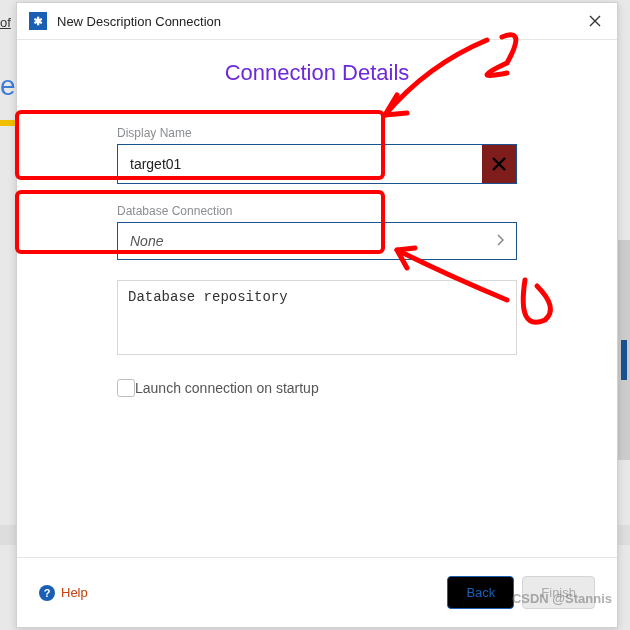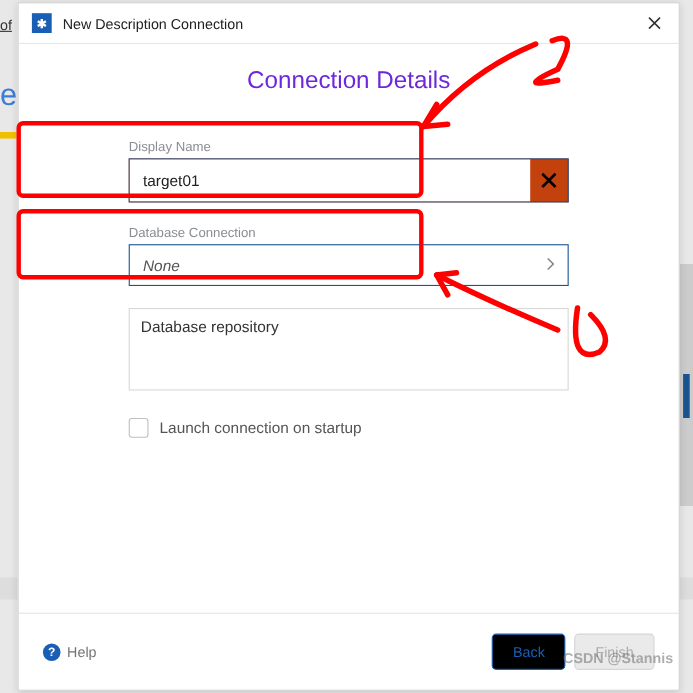--- a/index.html
+++ b/index.html
@@ -134,21 +134,21 @@
     }
     .field-label {
       font-size: 12px;
       color: #8a8d91;
       margin-bottom: 4px;
       display: block;
     }
     .text-input-wrap {
       position: relative;
       border: 1px solid #1a5490;
-      background: #c2410c;
+      background: #7f1d1d;
       display: flex;
       align-items: flex-end;
       height: 40px;
     }
     .text-input {
       border: none;
       outline: none;
       flex: 1;
       padding: 0 12px;
       font-size: 14px;
@@ -187,27 +187,26 @@
     }
     .desc-area {
       border: 1px solid #d8d8d8;
       width: 100%;
       height: 75px;
       padding: 8px 10px;
       font-size: 14px;
       color: #333;
       resize: none;
       outline: none;
-      font-family: Liberation Sans, sans-serif;
+      font-family: Liberation Mono, monospace;
     }
     .check-row {
       display: flex;
       align-items: center;
       margin-top: 12px;
-      gap: 10px;
     }
     .check-box {
       width: 18px;
       height: 18px;
       border: 1px solid #bfbfbf;
       border-radius: 3px;
       background: #fff;
       cursor: pointer;
     }
     .check-label {
@@ -233,21 +232,21 @@
       border-radius: 50%;
       background: #1a5fb4;
       color: #fff;
       font-size: 11px;
       font-weight: bold;
       display: flex;
       align-items: center;
       justify-content: center;
     }
     .help-text {
-      color: #737373;
+      color: #c2410c;
       font-size: 13px;
     }
     .spacer { flex: 1; }
     .btn {
       padding: 8px 18px;
       border: 1px solid #1a5fb4;
       border-radius: 4px;
       font-size: 13px;
       background: #000000;
       color: #1a5fb4;

